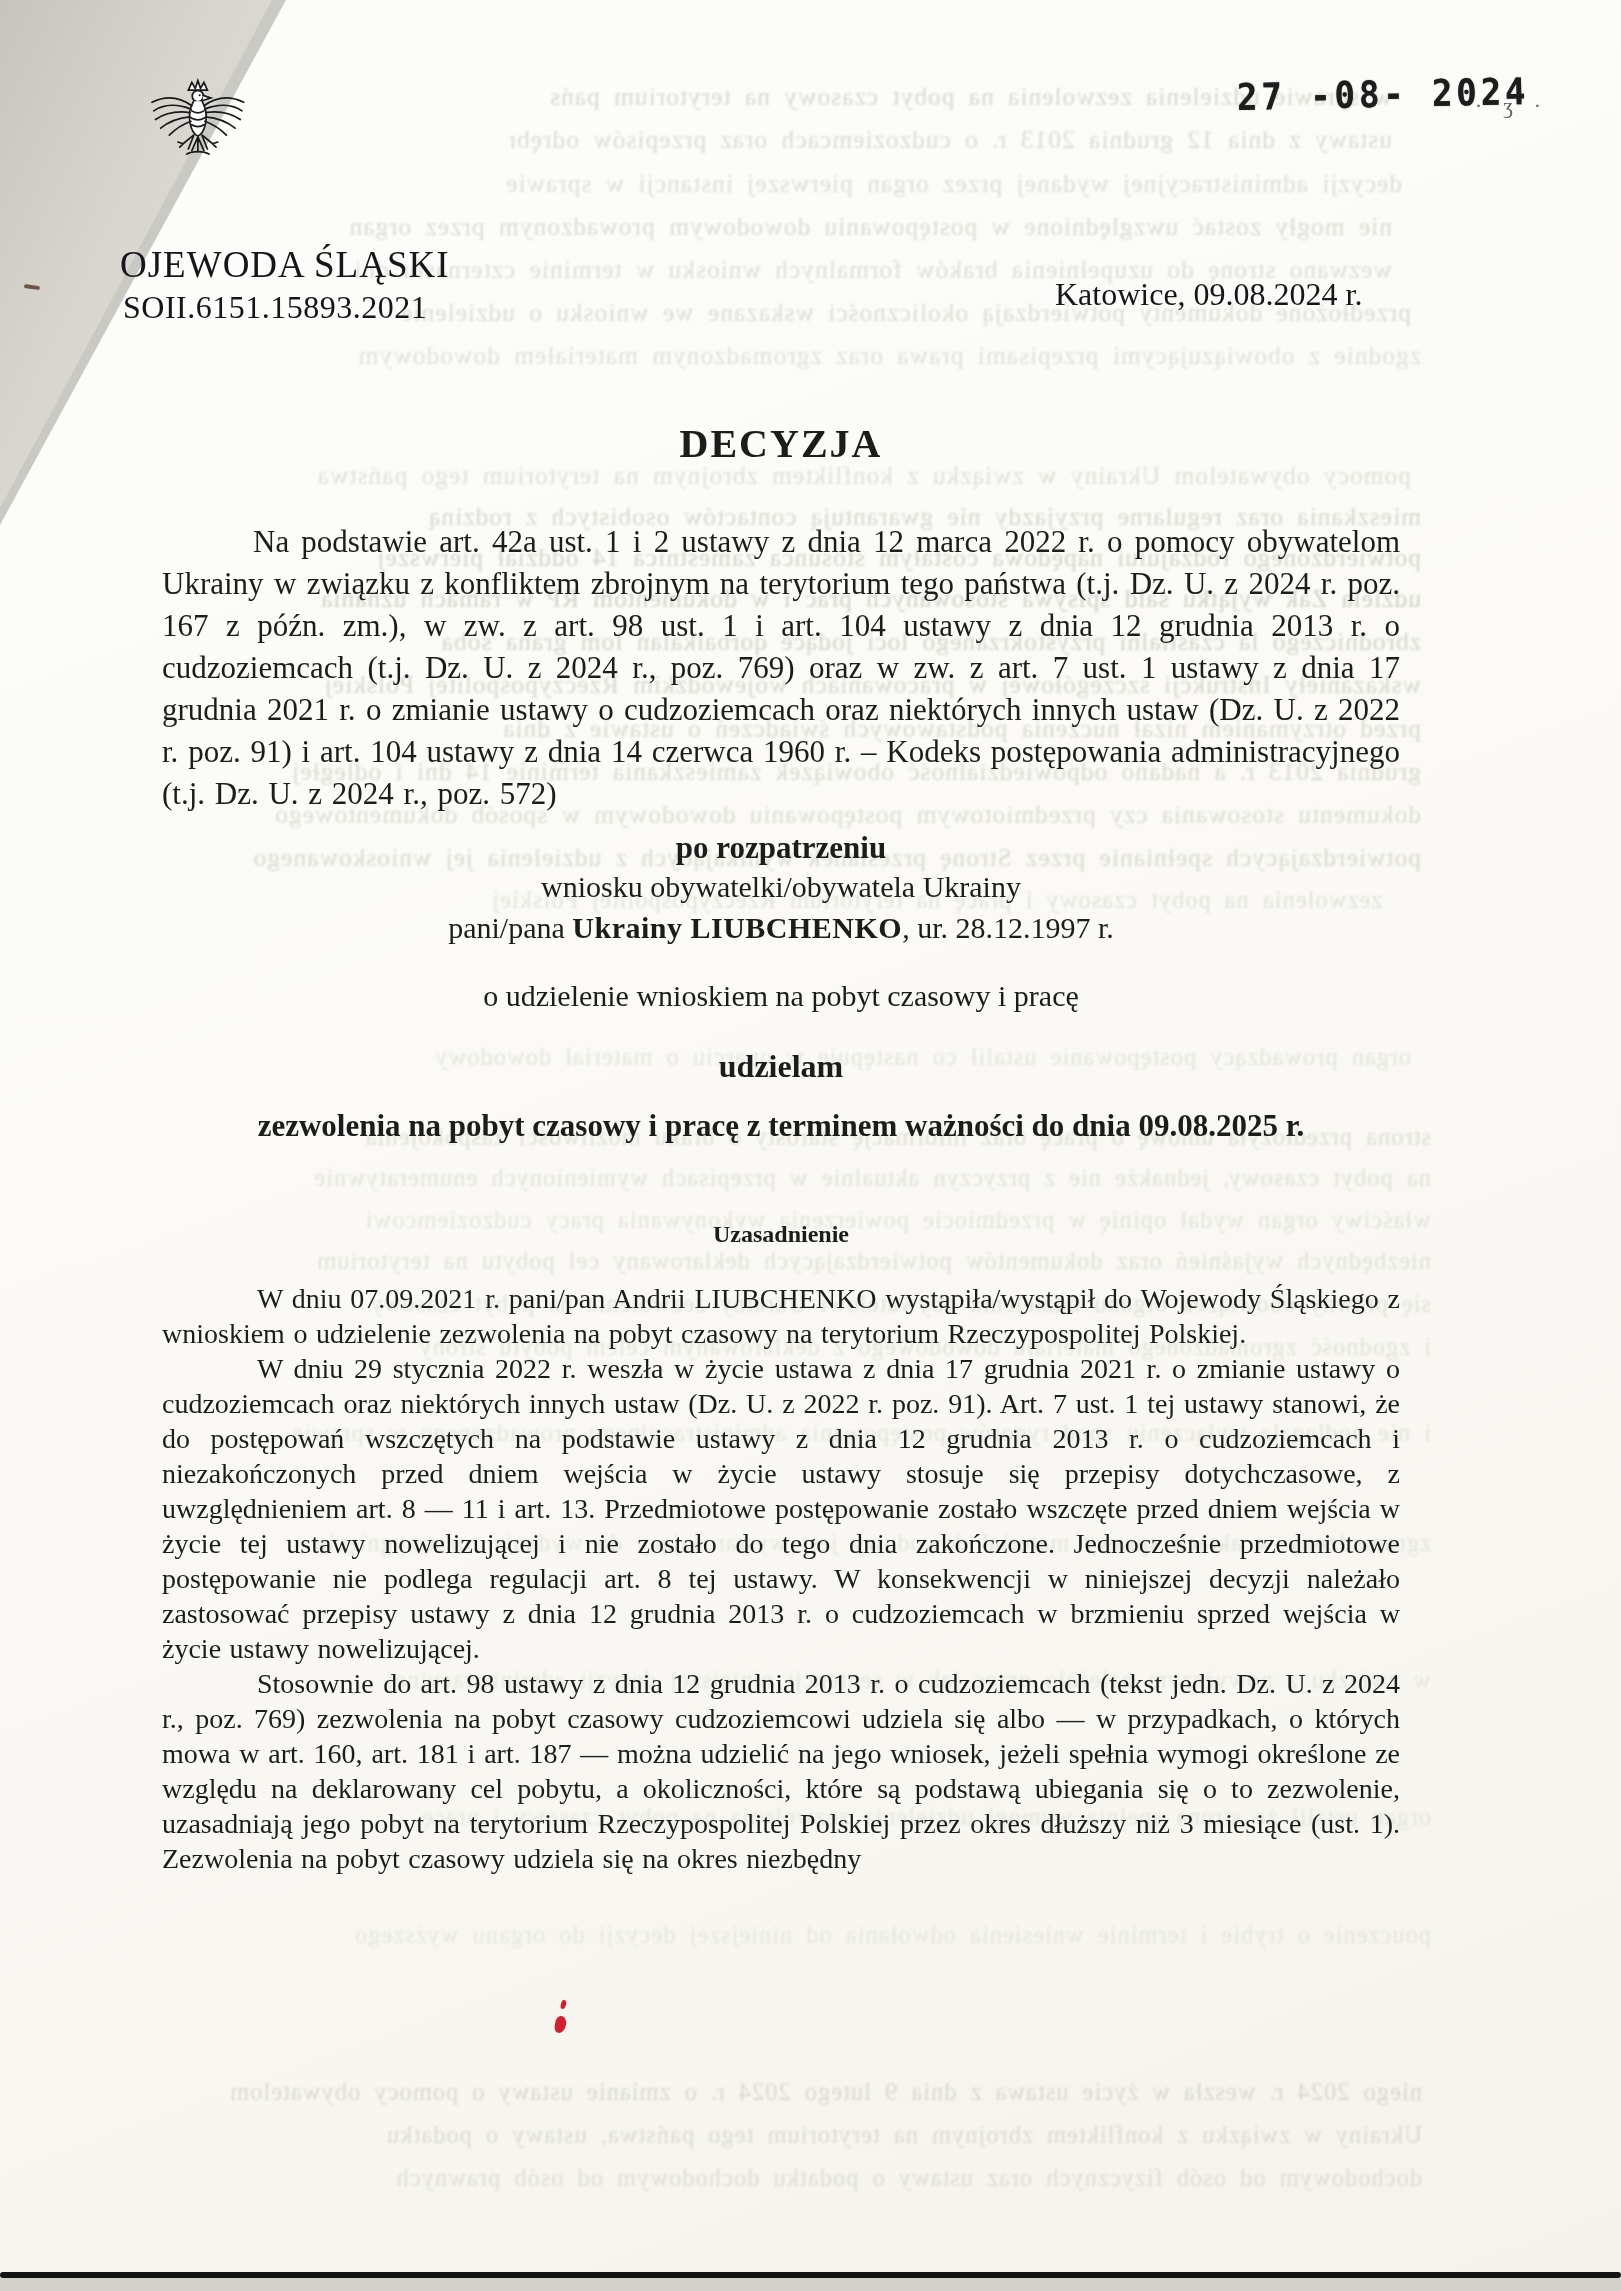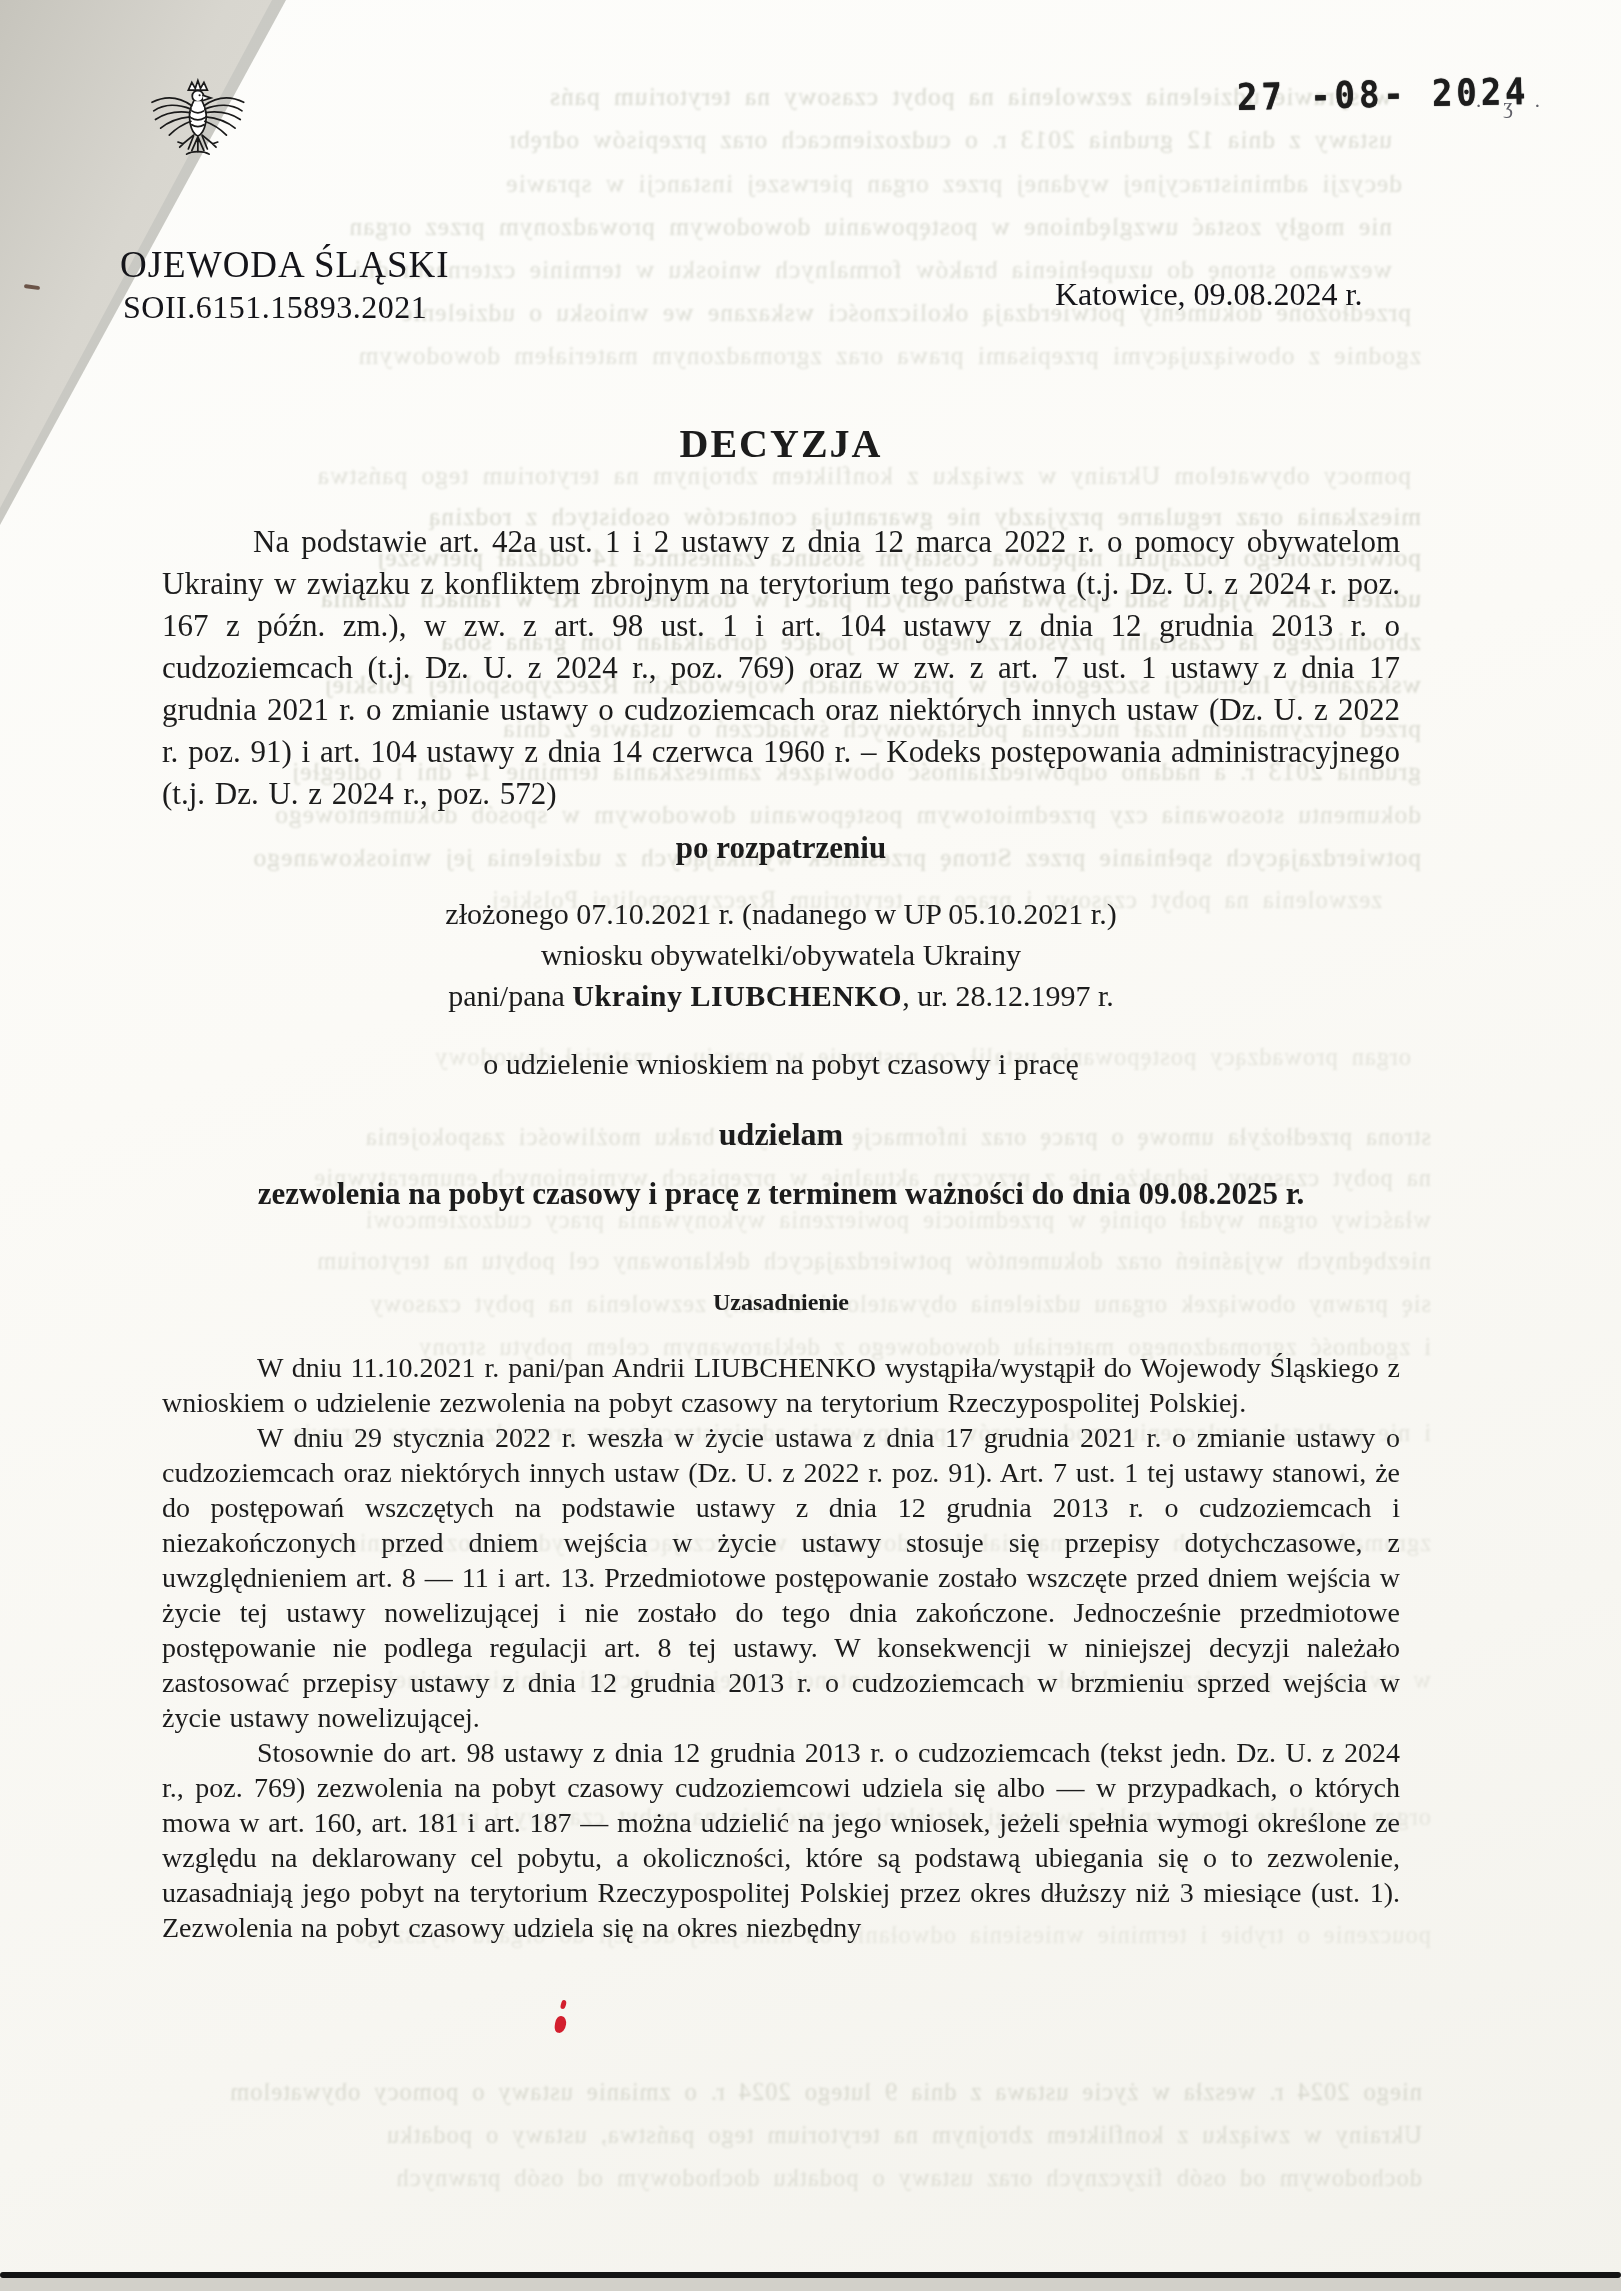--- a/index.html
+++ b/index.html
@@ -140,28 +140,27 @@
   <div class="stamp-marks">· ʒ ·</div>
 
   <div class="authority">OJEWODA ŚLĄSKI</div>
   <div class="case-number">SOII.6151.15893.2021</div>
   <div class="place-date">Katowice, 09.08.2024 r.</div>
 
   <div class="content">
     <p class="title">DECYZJA</p>
     <p class="legal-basis">Na podstawie art. 42a ust. 1 i 2 ustawy z dnia 12 marca 2022 r. o pomocy obywatelom Ukrainy w związku z konfliktem zbrojnym na terytorium tego państwa (t.j. Dz. U. z 2024 r. poz. 167 z późn. zm.), w zw. z art. 98 ust. 1 i art. 104 ustawy z dnia 12 grudnia 2013 r. o cudzoziemcach (t.j. Dz. U. z 2024 r., poz. 769) oraz w zw. z art. 7 ust. 1 ustawy z dnia 17 grudnia 2021 r. o zmianie ustawy o cudzoziemcach oraz niektórych innych ustaw (Dz. U. z 2022 r. poz. 91) i art. 104 ustawy z dnia 14 czerwca 1960 r. – Kodeks postępowania administracyjnego (t.j. Dz. U. z 2024 r., poz. 572)</p>
     <p class="c po-rozpatrzeniu">po rozpatrzeniu</p>
-    <p class="c app1">złożonego 07.10.2021 r. (nadanego w UP 05.10.2021 r.)</p>
     <p class="c app2">wniosku obywatelki/obywatela Ukrainy</p>
     <p class="c app3"><span>pani/pana </span><b>Ukrainy LIUBCHENKO</b><span>, ur. 28.12.1997 r.</span></p>
     <p class="c request">o udzielenie wnioskiem na pobyt czasowy i pracę</p>
     <p class="c udzielam">udzielam</p>
     <p class="c grant">zezwolenia na pobyt czasowy i pracę z terminem ważności do dnia 09.08.2025 r.</p>
     <p class="c uzasadnienie">Uzasadnienie</p>
-    <p class="body-para first">W dniu 11.10.2021 r. pani/pan Andrii LIUBCHENKO wystąpiła/wystąpił do Wojewody Śląskiego z wnioskiem o udzielenie zezwolenia na pobyt czasowy na terytorium Rzeczypospolitej Polskiej.</p>
+    <p class="body-para first">W dniu 07.09.2021 r. pani/pan Andrii LIUBCHENKO wystąpiła/wystąpił do Wojewody Śląskiego z wnioskiem o udzielenie zezwolenia na pobyt czasowy na terytorium Rzeczypospolitej Polskiej.</p>
     <p class="body-para">W dniu 29 stycznia 2022 r. weszła w życie ustawa z dnia 17 grudnia 2021 r. o zmianie ustawy o cudzoziemcach oraz niektórych innych ustaw (Dz. U. z 2022 r. poz. 91). Art. 7 ust. 1 tej ustawy stanowi, że do postępowań wszczętych na podstawie ustawy z dnia 12 grudnia 2013 r. o cudzoziemcach i niezakończonych przed dniem wejścia w życie ustawy stosuje się przepisy dotychczasowe, z uwzględnieniem art. 8 — 11 i art. 13. Przedmiotowe postępowanie zostało wszczęte przed dniem wejścia w życie tej ustawy nowelizującej i nie zostało do tego dnia zakończone. Jednocześnie przedmiotowe postępowanie nie podlega regulacji art. 8 tej ustawy. W konsekwencji w niniejszej decyzji należało zastosować przepisy ustawy z dnia 12 grudnia 2013 r. o cudzoziemcach w brzmieniu sprzed wejścia w życie ustawy nowelizującej.</p>
     <p class="body-para">Stosownie do art. 98 ustawy z dnia 12 grudnia 2013 r. o cudzoziemcach (tekst jedn. Dz. U. z 2024 r., poz. 769) zezwolenia na pobyt czasowy cudzoziemcowi udziela się albo — w przypadkach, o których mowa w art. 160, art. 181 i art. 187 — można udzielić na jego wniosek, jeżeli spełnia wymogi określone ze względu na deklarowany cel pobytu, a okoliczności, które są podstawą ubiegania się o to zezwolenie, uzasadniają jego pobyt na terytorium Rzeczypospolitej Polskiej przez okres dłuższy niż 3 miesiące (ust. 1). Zezwolenia na pobyt czasowy udziela się na okres niezbędny</p>
   </div>
 
   <div class="red-mark">
       <i class="dot"></i>
       <i class="drop"></i>
     </div>
 
   <div class="bottom-line"></div>

